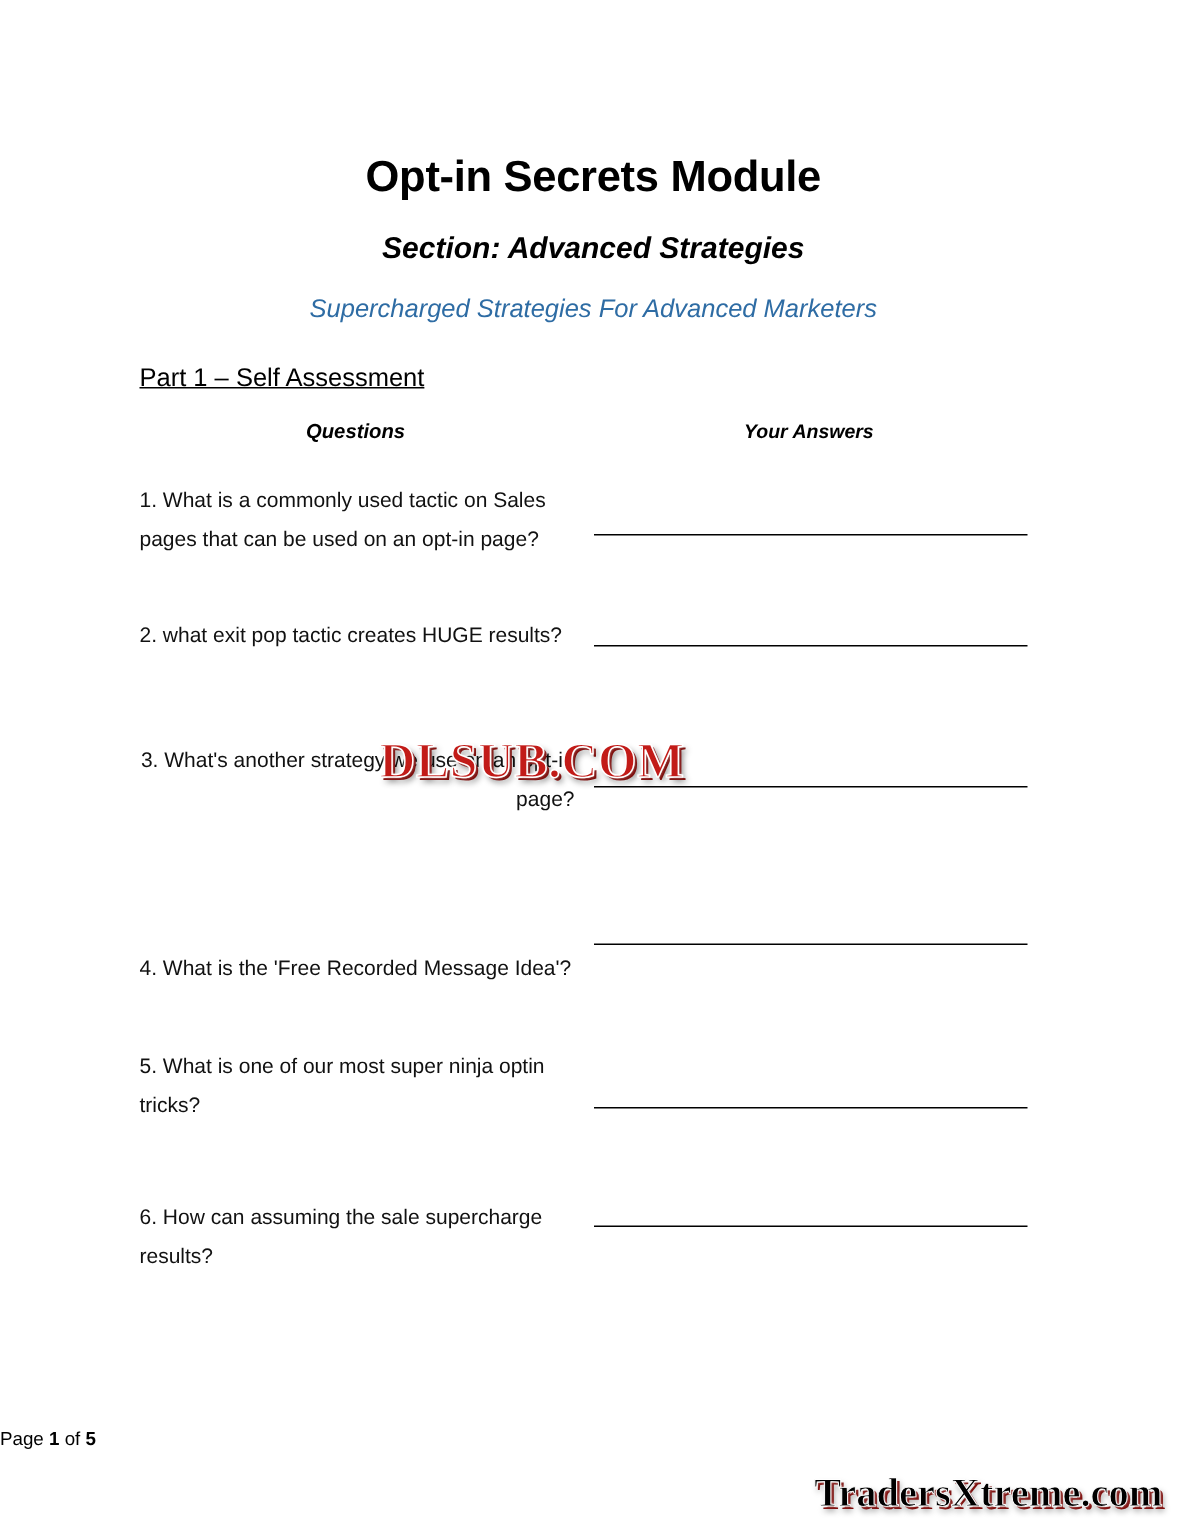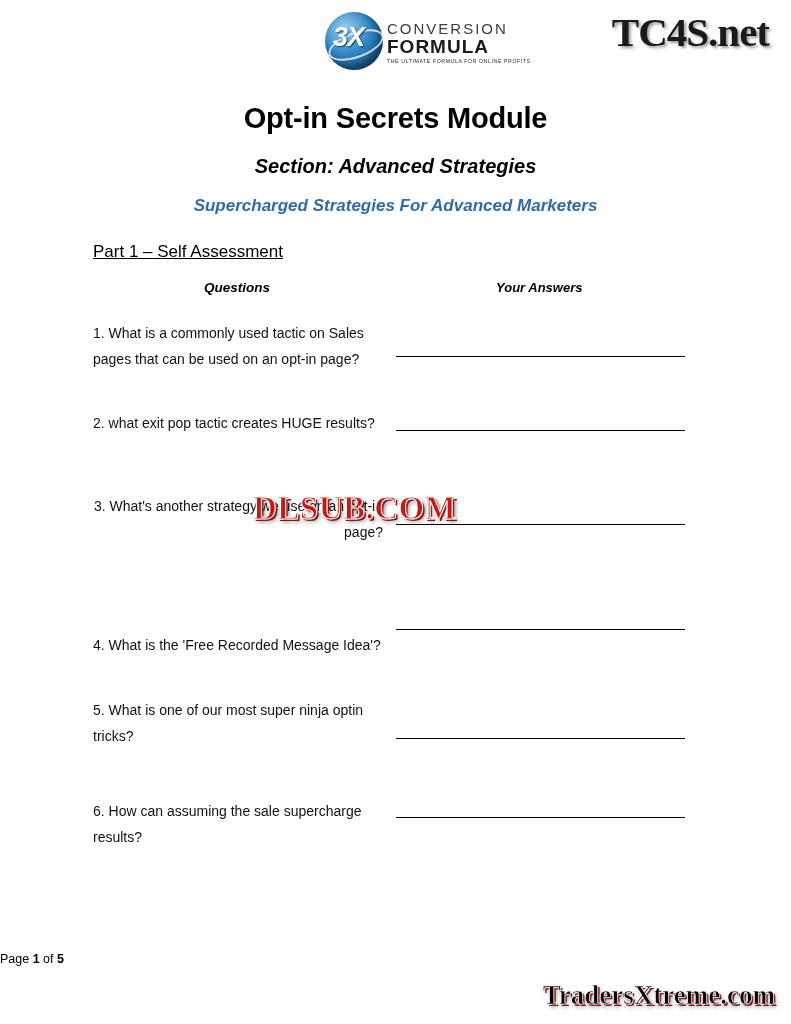--- a/index.html
+++ b/index.html
@@ -111,21 +111,21 @@
   .doc-subtitle {
     text-align: center;
     font-size: 20px;
     font-weight: bold;
     font-style: italic;
     margin-top: 20px;
   }
   .doc-tagline {
     text-align: center;
     font-size: 17px;
-    font-weight: bold;
+    font-weight: normal;
     font-style: italic;
     color: #2e6ca4;
     margin-top: 18px;
   }
 
   
   .part-heading {
     margin: 26px 0 0 93px;
     font-size: 17px;
     text-decoration: underline;
@@ -220,31 +220,21 @@
       2px 3px 4px rgba(0,0,0,.4);
     -webkit-text-stroke: .6px #ffffff;
     white-space: nowrap;
   }
 </style>
 </head>
 <body>
 
 <div class="page-header">
 
-  <div class="logo">
-    <div class="logo-orb">
-      <div class="logo-orb-ring"></div>
-    </div>
-    <div class="logo-3x">3X</div>
-    <div class="logo-word-1">CONVERSION</div>
-    <div class="logo-word-2">FORMULA</div>
-    <div class="logo-tag">THE ULTIMATE FORMULA FOR ONLINE PROFITS</div>
-  </div>
-
-  <div class="brand-right">TC4S.net</div>
+
 </div>
 
 <h1 class="doc-title">Opt-in Secrets Module</h1>
 <h2 class="doc-subtitle">Section: Advanced Strategies</h2>
 <h3 class="doc-tagline">Supercharged Strategies For Advanced Marketers</h3>
 
 <div class="part-heading">Part 1 – Self Assessment</div>
 
 <div class="col-headers">
   <div class="col-q">Questions</div>

